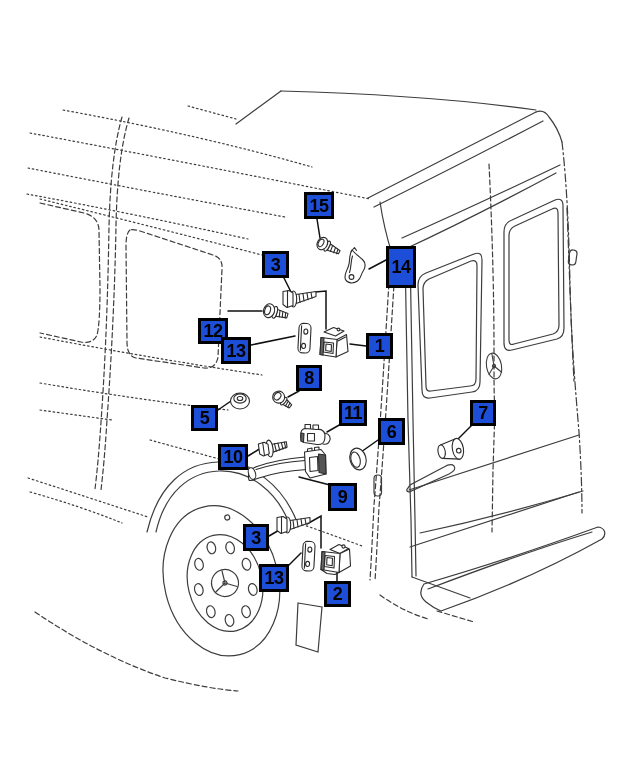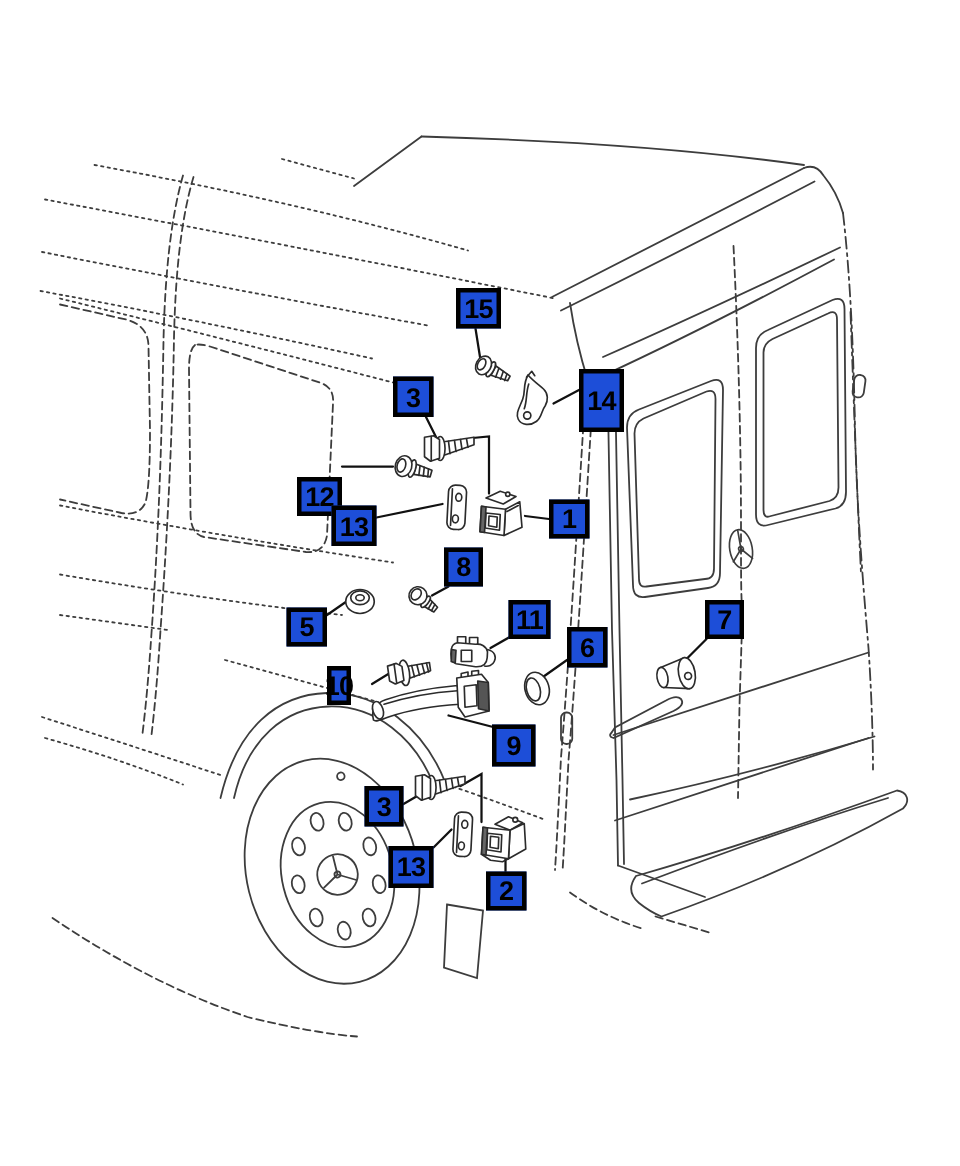--- a/index.html
+++ b/index.html
@@ -276,19 +276,19 @@
   <div class="callout" style="left:262px; top:251px; width:27px; height:27px;">3</div>
   <div class="callout" style="left:386px; top:246px; width:30px; height:42px;">14</div>
   <div class="callout" style="left:198px; top:298px; width:30px; height:26px;margin-top:20px;">12</div>
   <div class="callout" style="left:221px; top:337px; width:30px; height:27px;">13</div>
   <div class="callout" style="left:366px; top:333px; width:27px; height:26px;">1</div>
   <div class="callout" style="left:296px; top:365px; width:26px; height:26px;">8</div>
   <div class="callout" style="left:191px; top:405px; width:27px; height:26px;">5</div>
   <div class="callout" style="left:339px; top:400px; width:28px; height:26px;">11</div>
   <div class="callout" style="left:378px; top:418px; width:27px; height:27px;">6</div>
   <div class="callout" style="left:470px; top:400px; width:26px; height:26px;">7</div>
-  <div class="callout" style="left:218px; top:444px; width:16px; height:26px;">10</div>
+  <div class="callout" style="left:218px; top:444px; width:30px; height:26px;">10</div>
   <div class="callout" style="left:328px; top:483px; width:29px; height:28px;">9</div>
   <div class="callout" style="left:243px; top:524px; width:26px; height:27px;">3</div>
   <div class="callout" style="left:259px; top:564px; width:30px; height:28px;">13</div>
   <div class="callout" style="left:324px; top:581px; width:27px; height:26px;">2</div>
 
 </div>
 
 </body></html>

